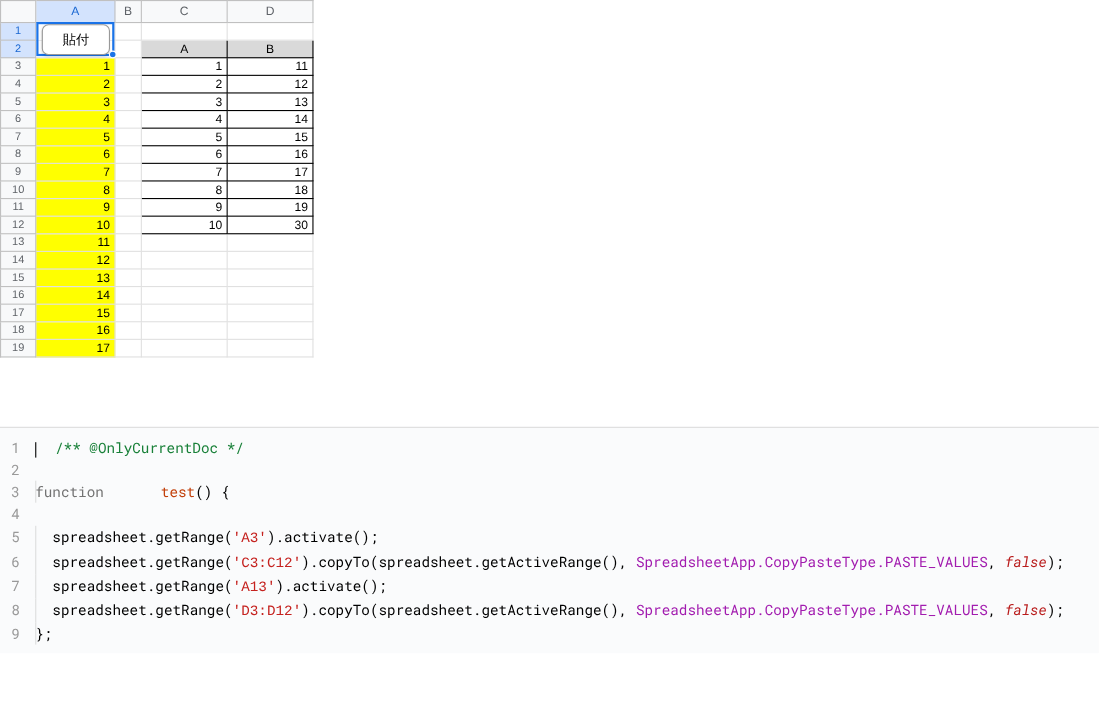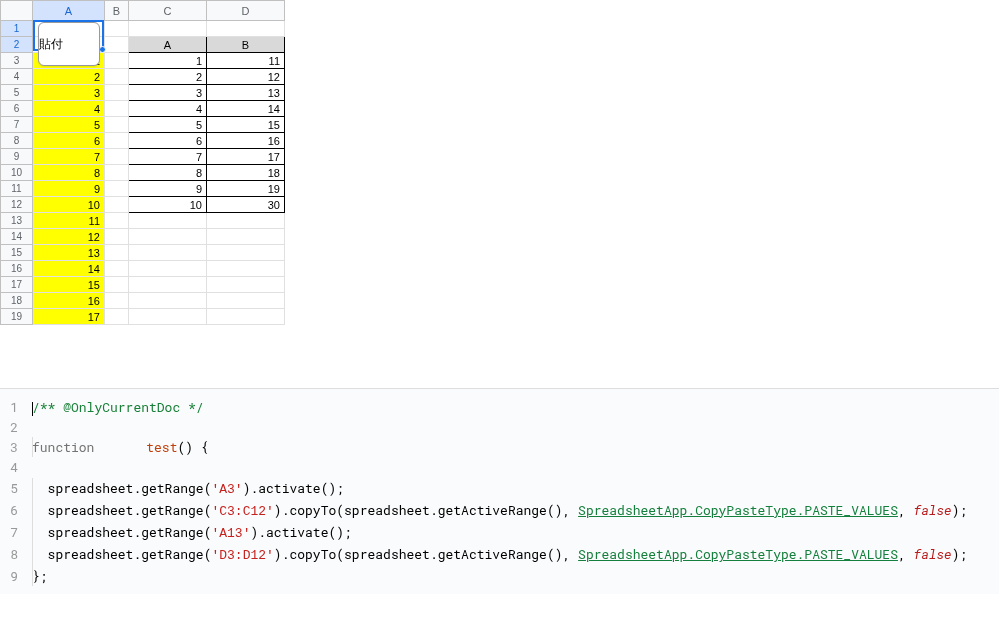--- a/index.html
+++ b/index.html
@@ -56,26 +56,27 @@
     .button-cell {
       position: relative;
       padding: 0 !important;
     }
     
     .paste-button {
       position: absolute;
       top: 1px;
       left: 4px;
       width: 62px;
-      height: 44px;
+      height: 28px;
       background: #fff;
       border: 1px solid #999;
       border-radius: 6px;
       display: flex;
       align-items: center;
+      justify-content: center;
       font-size: 12px;
       box-shadow: 0 1px 2px rgba(0,0,0,0.1);
     }
     
     .selection-box {
       position: absolute;
       border: 2px solid #1a73e8;
       pointer-events: none;
     }
     
@@ -130,26 +131,26 @@
     
     .code-indent-bar {
       position: absolute;
       left: 0;
       top: 0;
       bottom: 0;
       width: 1px;
       background: #ddd;
     }
     
-    .tok-comment { color: #188038; }
+    .tok-comment { color: #188038; padding-left: 18px; }
     .tok-keyword { color: #737373; }
     .tok-func { color: #c2410c; margin-left: 44px; }
     .tok-class { color: #c5221f; }
     .tok-string { color: #c5221f; font-family: Liberation Mono, monospace; }
-    .tok-enum { color: #15803d; text-decoration: underline; }
+    .tok-enum { color: #a21caf; }
     .tok-bool { color: #b91c1c; font-style: italic; }
     
     .cursor-bar {
       display: inline-block;
       width: 1px;
       height: 14px;
       background: #000;
       vertical-align: middle;
       margin-right: -1px;
     }

